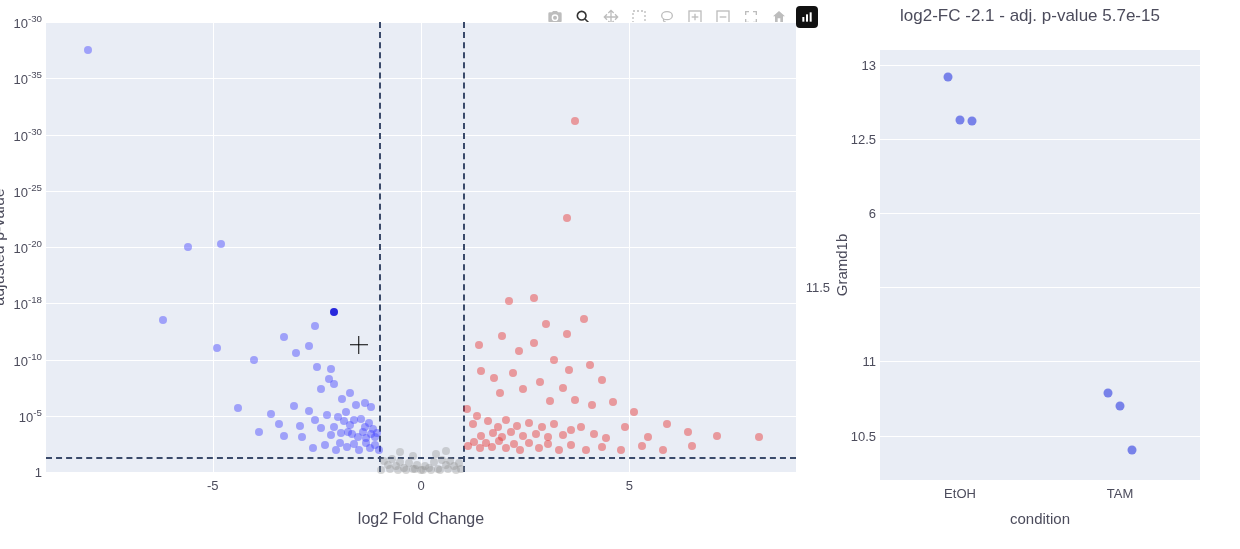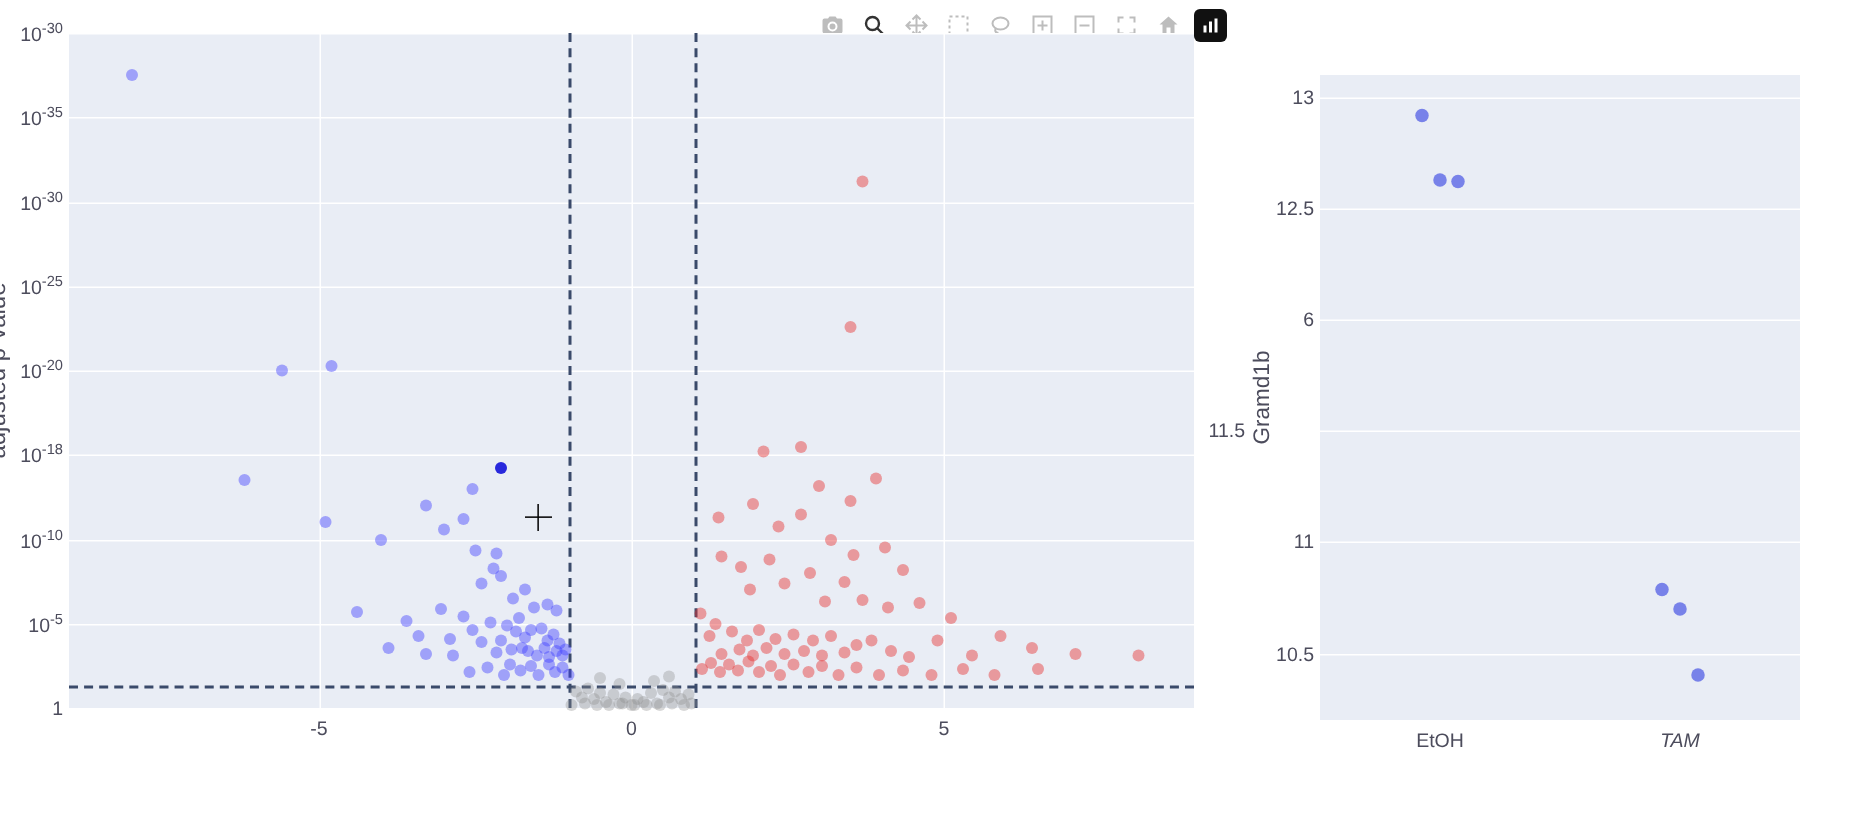--- a/index.html
+++ b/index.html
@@ -371,36 +371,39 @@
       <div class="pt red" style="left: 525px; top: 423px;"></div>
       <div class="pt red" style="left: 539.583px; top: 427.5px;"></div>
       <div class="pt red" style="left: 556.25px; top: 425.25px;"></div>
       <div class="pt red" style="left: 575px; top: 427.5px;"></div>
       <div class="pt red" style="left: 595.833px; top: 424.125px;"></div>
       <div class="pt red" style="left: 616.667px; top: 427.5px;"></div>
       <div class="pt red" style="left: 645.833px; top: 424.125px;"></div>
       <div class="pt hl" style="left: 287.5px; top: 289.754px;"></div>
       <div class="cursor" style="left: 312.5px; top: 322.875px;"></div>
     </div>
+  <div class="vplot-xlabel">log2 Fold Change</div>
   <div class="vplot-ylabel">adjusted p-value</div>
 
+  <div class="rtitle">log2-FC -2.1 - adj. p-value 5.7e-15</div>
   <div class="rplot" id="rplot">
       <div class="gridline-h" style="top: 385.517px;"></div>
       <div class="gridline-h" style="top: 311.379px;"></div>
       <div class="gridline-h" style="top: 237.241px;"></div>
       <div class="gridline-h" style="top: 163.103px;"></div>
       <div class="gridline-h" style="top: 88.9655px;"></div>
       <div class="gridline-h" style="top: 14.8276px;"></div>
       <div class="pt rp" style="left: 68px; top: 26.6897px; width: 9px; height: 9px;"></div>
       <div class="pt rp" style="left: 80px; top: 69.6897px; width: 9px; height: 9px;"></div>
       <div class="pt rp" style="left: 92px; top: 71.1724px; width: 9px; height: 9px;"></div>
       <div class="pt rp" style="left: 228px; top: 342.517px; width: 9px; height: 9px;"></div>
       <div class="pt rp" style="left: 240px; top: 355.862px; width: 9px; height: 9px;"></div>
       <div class="pt rp" style="left: 252px; top: 400.345px; width: 9px; height: 9px;"></div>
     </div>
+  <div class="rplot-xlabel">condition</div>
   <div class="rplot-ylabel">Gramd1b</div>
 
 <div class="tick-x" style="left: 212.667px; top: 478px;">-5</div>
     <div class="tick-x" style="left: 421px; top: 478px;">0</div>
     <div class="tick-x" style="left: 629.333px; top: 478px;">5</div>
     <div class="tick-y" style="left: 0px; width: 42px; top: 472px;">1</div>
     <div class="tick-y" style="left: 0px; width: 42px; top: 415.75px;">10<sup>-5</sup></div>
     <div class="tick-y" style="left: 0px; width: 42px; top: 359.5px;">10<sup>-10</sup></div>
     <div class="tick-y" style="left: 0px; width: 42px; top: 303.25px;">10<sup>-18</sup></div>
     <div class="tick-y" style="left: 0px; width: 42px; top: 247px;">10<sup>-20</sup></div>
@@ -408,14 +411,14 @@
     <div class="tick-y" style="left: 0px; width: 42px; top: 134.5px;">10<sup>-30</sup></div>
     <div class="tick-y" style="left: 0px; width: 42px; top: 78.25px;">10<sup>-35</sup></div>
     <div class="tick-y" style="left: 0px; width: 42px; top: 22px;">10<sup>-30</sup></div>
     <div class="tick-y" style="left: 850px; width: 26px; top: 435.517px;">10.5</div>
     <div class="tick-y" style="left: 850px; width: 26px; top: 361.379px;">11</div>
     <div class="tick-y" style="left: 804px; width: 26px; top: 287.241px;">11.5</div>
     <div class="tick-y" style="left: 850px; width: 26px; top: 213.103px;">6</div>
     <div class="tick-y" style="left: 850px; width: 26px; top: 138.966px;">12.5</div>
     <div class="tick-y" style="left: 850px; width: 26px; top: 64.8276px;">13</div>
     <div class="tick-x" style="left: 960px; top: 486px;">EtOH</div>
-    <div class="tick-x" style="left: 1120px; top: 486px; font-style: italic;">TAM</div>
+    <div class="tick-x" style="left: 1120px; top: 486px;">TAM</div>
   </div>
 
 </body></html>

